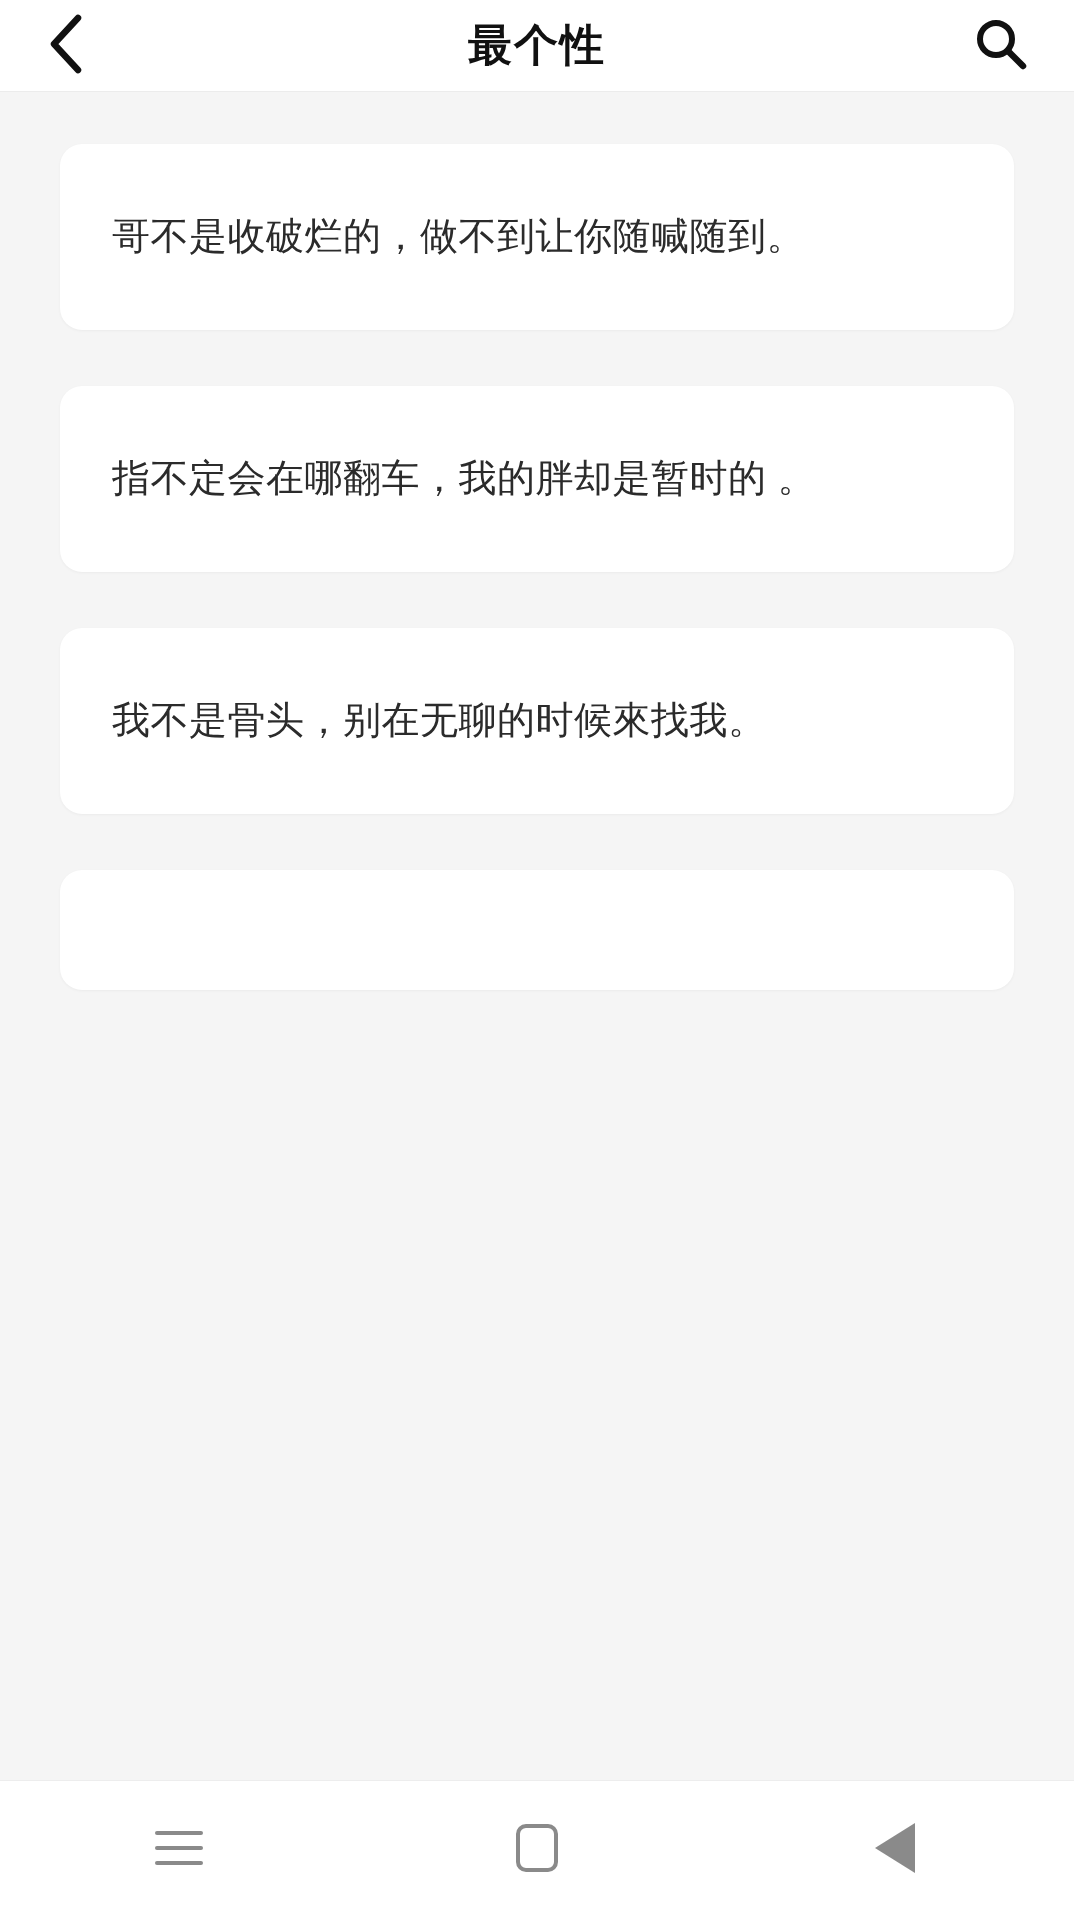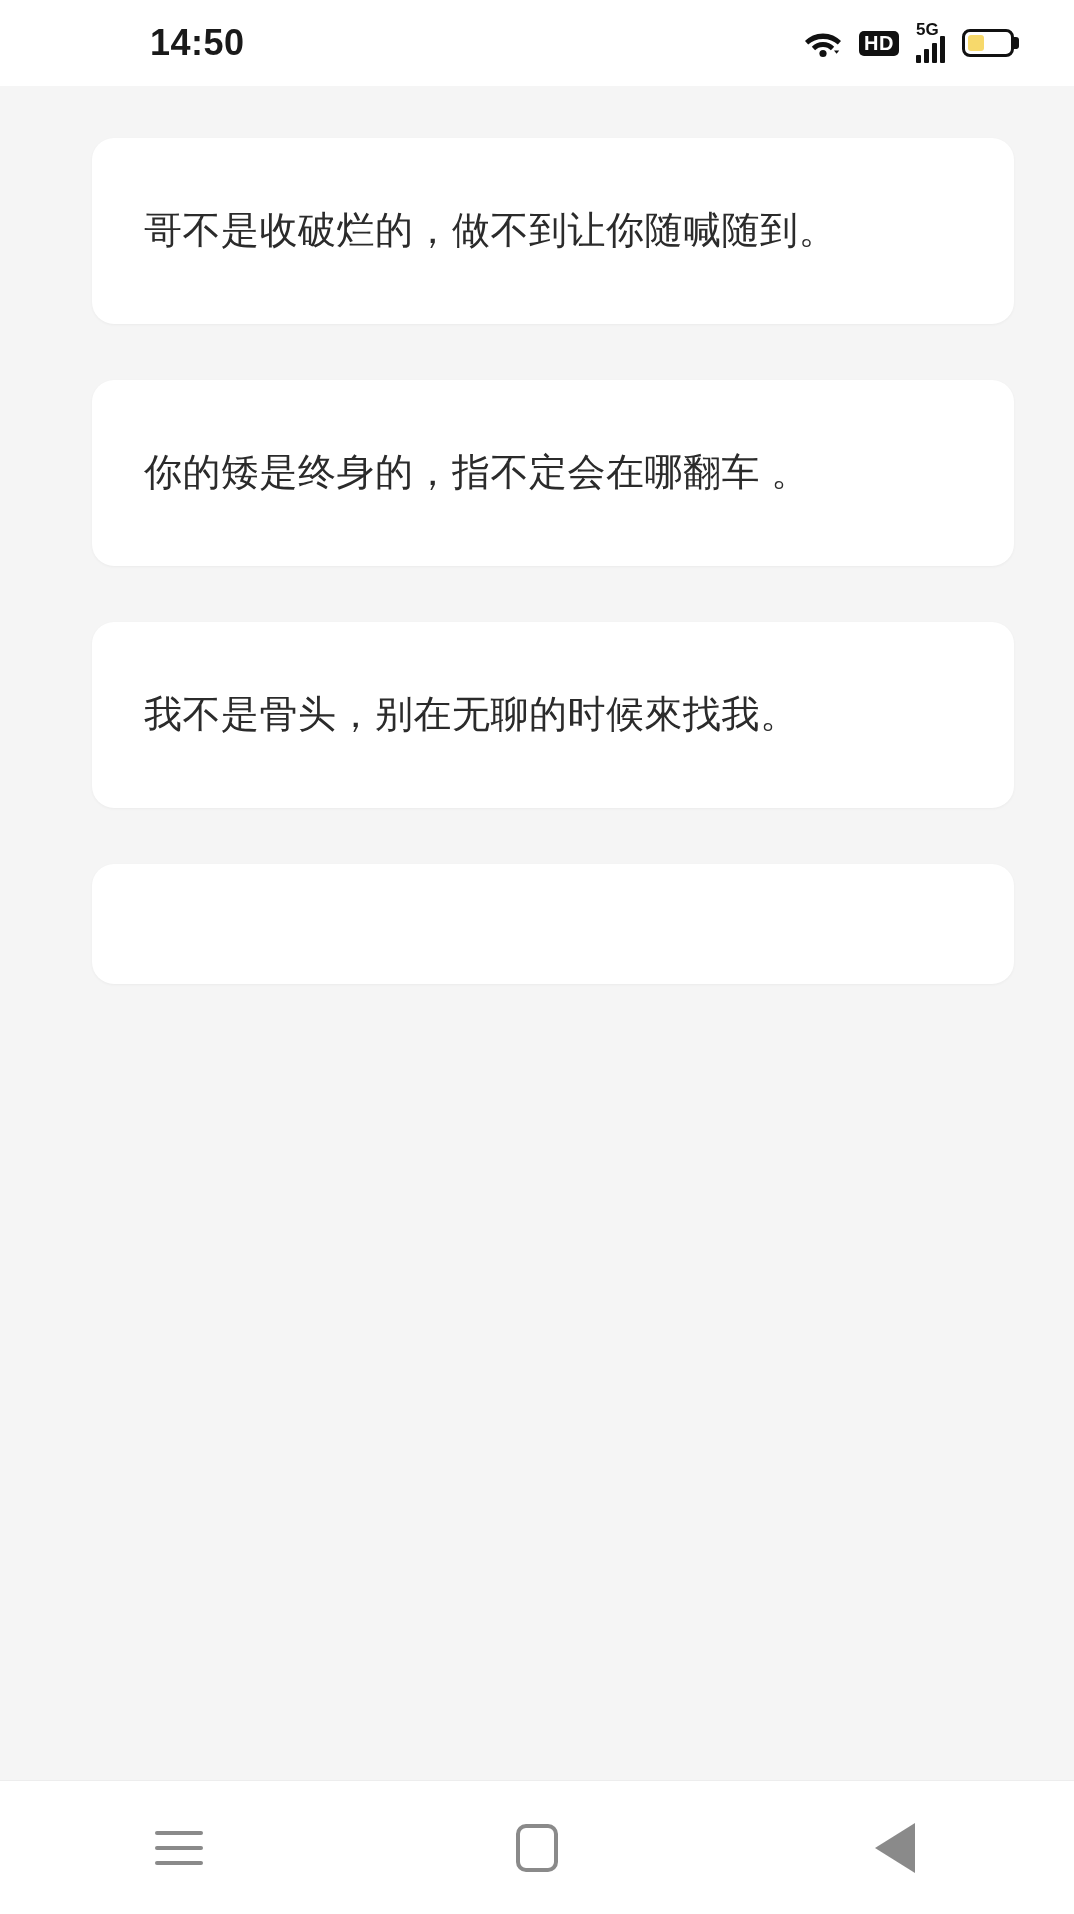--- a/index.html
+++ b/index.html
@@ -112,21 +112,21 @@
     width:70px; height:70px;
     display:flex; align-items:center; justify-content:flex-end;
     cursor:pointer;
     z-index:2;
   }
 
   
   .list {
     flex:1 1 auto;
     background:#f5f5f5;
-    padding:52px 60px 0 92px;
+    padding:52px 60px 0 60px;
     overflow:hidden;
     position:relative;
   }
   .card {
     background:#ffffff;
     border-radius:22px;
     box-shadow:0 1px 3px rgba(0,0,0,0.045);
     padding:60px 52px;
     margin-bottom:56px;
     min-height:186px;
@@ -174,61 +174,49 @@
     border-bottom:25px solid transparent;
     border-right:40px solid #8a8a8a;
   }
   .tri-wrap { position:relative; }
 </style>
 </head>
 <body>
 
 <div id="app">
 
-  <div class="statusbar">
-    <div class="status-time">14:50</div>
-    <div class="status-icons">
-
-      <span class="ic">
-        <svg width="38" height="30" viewBox="0 0 38 30">
-          <path d="M19 5.5C11.8 5.5 5.3 8.5 1 13l3.2 3.6C8 13 13.2 11 19 11s11 2 14.8 5.6L37 13C32.7 8.5 26.2 5.5 19 5.5z" fill="#111"></path>
-          <path d="M19 14c-4.4 0-8.4 1.8-11.2 4.8l3.3 3.5C13 20.2 15.8 19 19 19s6 1.2 7.9 3.3l3.3-3.5C27.4 15.8 23.4 14 19 14z" fill="#111"></path>
-          <circle cx="19" cy="25.5" r="3.6" fill="#111"></circle>
-          <path d="M30 22.5l2.6 3.2 2.6-3.2z" fill="#111"></path>
+
+  <div class="header">
+    <div class="back-btn">
+      <span>
+        <svg width="44" height="64" viewBox="0 0 44 64">
+          <path d="M34 6 L10 32 L34 58" stroke="#111" stroke-width="6.5" fill="none" stroke-linecap="round" stroke-linejoin="round"></path>
         </svg>
       </span>
-
-      <span class="hd-badge">HD</span>
-
-      <span class="sig-wrap">
-        <span class="sig-label">5G</span>
-        <span class="sig-bars">
-          <i></i>
-            <i></i>
-            <i></i>
-            <i></i>
-        </span>
+    </div>
+    <div class="header-title">最个性</div>
+    <div class="search-btn">
+      <span>
+        <svg width="58" height="58" viewBox="0 0 58 58">
+          <circle cx="24" cy="24" r="16" stroke="#111" stroke-width="6" fill="none"></circle>
+          <path d="M36 36 L51 51" stroke="#111" stroke-width="6.5" stroke-linecap="round"></path>
+        </svg>
       </span>
-
-      <span class="battery">
-        <span class="battery-fill" style="width:40%"></span>
-      </span>
     </div>
   </div>
-
 
   <div class="list">
 
     <div class="card">
       <div class="card-text">哥不是收破烂的，做不到让你随喊随到。</div>
     </div>
 
 
     <div class="card">
-      <div class="card-text">你的矮是终身的，指不定会在哪翻车 。</div>
+      <div class="card-text">指不定会在哪翻车，我的胖却是暂时的 。</div>
     </div>
 
     <div class="card">
       <div class="card-text">我不是骨头，别在无聊的时候來找我。</div>
     </div>
 
 
     <div class="card partial">
       <div class="card-text"></div>
     </div>

